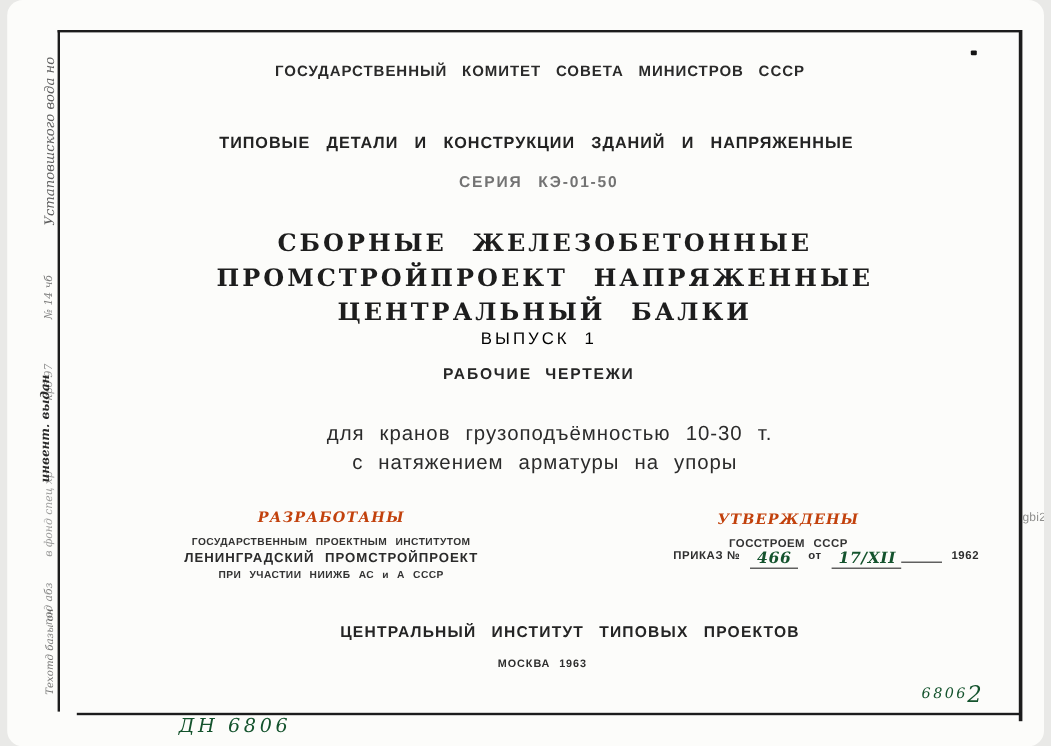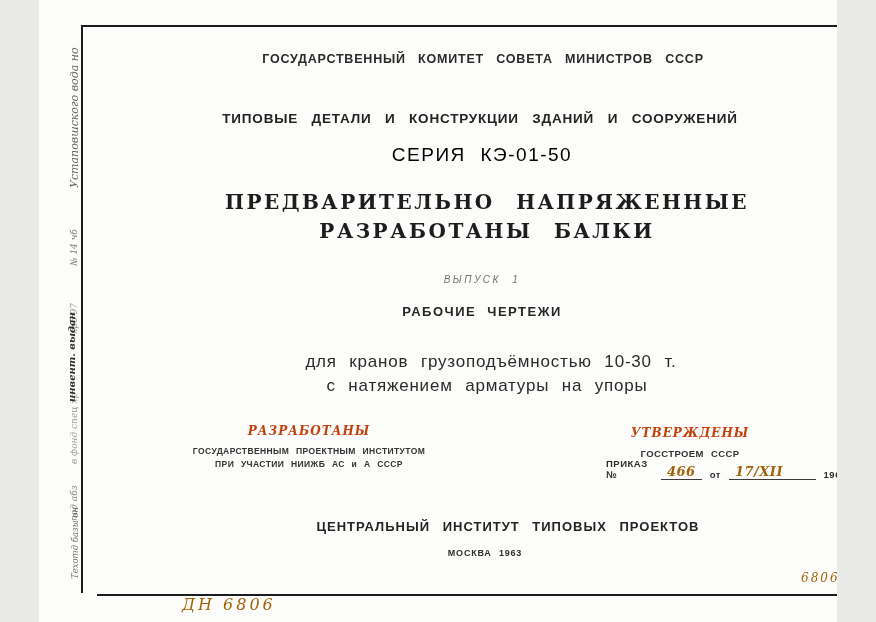--- a/index.html
+++ b/index.html
@@ -1,84 +1,87 @@
 <!DOCTYPE html>
 <html><head>
 <meta charset="utf-8">
 <style>
   html,body{margin:0;padding:0;background:#e9e9e7;}
   .page{
     position:relative;
-    width:798px;height:622px;
+    width:864px;height:622px;
     margin:0 auto;
     background:#fcfcfa;
     overflow:hidden;
     font-family:"Liberation Sans", sans-serif;
     color:#242424;
+    border-radius:13px;
   }
   .abs{position:absolute;}
   .line{background:#1c1c1c;}
   .ctr{text-align:center;transform:translateX(-50%);white-space:nowrap;}
   .caps-sm{font-weight:bold;font-size:12.5px;letter-spacing:0.8px;word-spacing:8px;color:#2a2a2a;}
   .caps-md{font-weight:bold;font-size:13.5px;letter-spacing:0.8px;word-spacing:9px;color:#232323;}
-  .series-code{font-weight:normal;font-size:19px;letter-spacing:1.5px;word-spacing:8px;color:#000000;}
+  .series-code{font-weight:bold;font-size:13px;letter-spacing:1.5px;word-spacing:8px;color:#737373;}
   .main-title{
     font-family:"DejaVu Serif", serif;
     font-weight:bold;font-size:20px;line-height:29px;
     letter-spacing:2.5px;word-spacing:12px;color:#1d1d1d;
   }
-  .issue{font-size:10px;letter-spacing:2.5px;word-spacing:6px;color:#737373;font-style:italic;}
+  .issue{font-size:14px;letter-spacing:2.5px;word-spacing:6px;color:#000000;}
   .work-head{font-weight:bold;font-size:13px;letter-spacing:1.5px;word-spacing:6px;color:#262626;}
   .work-line{font-size:17px;letter-spacing:0.8px;word-spacing:7px;color:#2b2b2b;line-height:24px;}
   .blk-head{font-family:"DejaVu Serif", serif;font-weight:bold;font-style:italic;font-size:12px;letter-spacing:1px;color:#c2410c;}
   .blk-tiny{font-weight:bold;font-size:8.5px;letter-spacing:0.4px;word-spacing:4px;color:#333;}
   .blk-med{font-weight:bold;font-size:11px;letter-spacing:0.8px;word-spacing:5px;color:#2b2b2b;}
-  .hand{font-family:"DejaVu Serif", serif;font-style:italic;color:#a16207;}
+  .hand{font-family:"DejaVu Serif", serif;font-style:italic;color:#14532d;}
   .uline{border-bottom:1.3px solid #3a3a3a;}
   .pub{font-weight:bold;font-size:13px;letter-spacing:1px;word-spacing:8px;color:#242424;}
   .pub-city{font-weight:bold;font-size:9px;letter-spacing:0.8px;word-spacing:4px;color:#2e2e2e;}
   .watermark{font-size:10px;color:#8f8f8d;letter-spacing:0.2px;}
   .mnote{
     font-family:"DejaVu Serif", serif;font-style:italic;
     color:#3a3a3a;white-space:nowrap;
     transform:rotate(-90deg);transform-origin:left top;
   }
-  .orderline{display:flex;align-items:flex-end;font-weight:bold;font-size:9.5px;letter-spacing:0.5px;color:#2e2e2e;margin-left:12px;}
+  .orderline{display:flex;align-items:flex-start;font-weight:bold;font-size:9.5px;letter-spacing:0.5px;color:#2e2e2e;}
   .orderline .hand{font-size:13px;font-weight:bold;}
 </style>
 </head>
 <body>
 
 <div class="page">
 
   <div class="abs line" style="left:42px;top:25px;width:803px;height:2px;"></div>
   <div class="abs line" style="left:42px;top:25px;width:2px;height:568px;"></div>
   <div class="abs line" style="left:843px;top:25px;width:2.5px;height:576px;"></div>
   <div class="abs line" style="left:58px;top:594px;width:787px;height:2px;"></div>
   <div class="abs" style="left:803px;top:42px;width:5px;height:4px;background:#141414;border-radius:1px;"></div>
 
   <div class="abs ctr caps-sm" style="left:444px;top:52px;">ГОСУДАРСТВЕННЫЙ КОМИТЕТ СОВЕТА МИНИСТРОВ СССР</div>
 
-  <div class="abs ctr caps-md" style="left:441px;top:111px;">ТИПОВЫЕ ДЕТАЛИ И КОНСТРУКЦИИ ЗДАНИЙ И СООРУЖЕНИЙ</div>
+  <div class="abs ctr caps-md" style="left:441px;top:111px;">ТИПОВЫЕ ДЕТАЛИ И КОНСТРУКЦИИ ЗДАНИЙ И НАПРЯЖЕННЫЕ</div>
   <div class="abs ctr series-code" style="left:443px;top:144px;">СЕРИЯ КЭ-01-50</div>
 
   <div class="abs ctr main-title" style="left:448px;top:188px;">
-    <div>ПРЕДВАРИТЕЛЬНО НАПРЯЖЕННЫЕ</div>
-    <div>РАЗРАБОТАНЫ БАЛКИ</div>
+    <div>СБОРНЫЕ ЖЕЛЕЗОБЕТОННЫЕ</div>
+    <div>ПРОМСТРОЙПРОЕКТ НАПРЯЖЕННЫЕ</div>
+    <div>ЦЕНТРАЛЬНЫЙ БАЛКИ</div>
   </div>
 
   <div class="abs ctr issue" style="left:443px;top:274px;">ВЫПУСК 1</div>
 
   <div class="abs ctr work-head" style="left:443px;top:304px;">РАБОЧИЕ ЧЕРТЕЖИ</div>
   <div class="abs ctr work-line" style="left:452px;top:350px;">для кранов грузоподъёмностью 10-30 т.</div>
   <div class="abs ctr work-line" style="left:448px;top:374px;">с натяжением арматуры на упоры</div>
 
   <div class="abs ctr" style="left:270px;top:424px;">
     <div class="blk-head">РАЗРАБОТАНЫ</div>
     <div class="blk-tiny" style="margin-top:8px;">ГОСУДАРСТВЕННЫМ ПРОЕКТНЫМ ИНСТИТУТОМ</div>
+    <div class="blk-med" style="margin-top:3px;">ЛЕНИНГРАДСКИЙ ПРОМСТРОЙПРОЕКТ</div>
     <div class="blk-tiny" style="margin-top:3px;">ПРИ УЧАСТИИ НИИЖБ АС и А СССР</div>
   </div>
 
   <div class="abs ctr" style="left:651px;top:426px;">
     <div class="blk-head">УТВЕРЖДЕНЫ</div>
     <div class="blk-tiny" style="margin-top:8px;font-size:9.5px;">ГОССТРОЕМ СССР</div>
   </div>
   <div class="abs orderline" style="left:555px;top:458px;">
     <span>ПРИКАЗ №</span>
     <span class="hand uline" style="margin-left:8px;padding:0 6px;">466</span>

